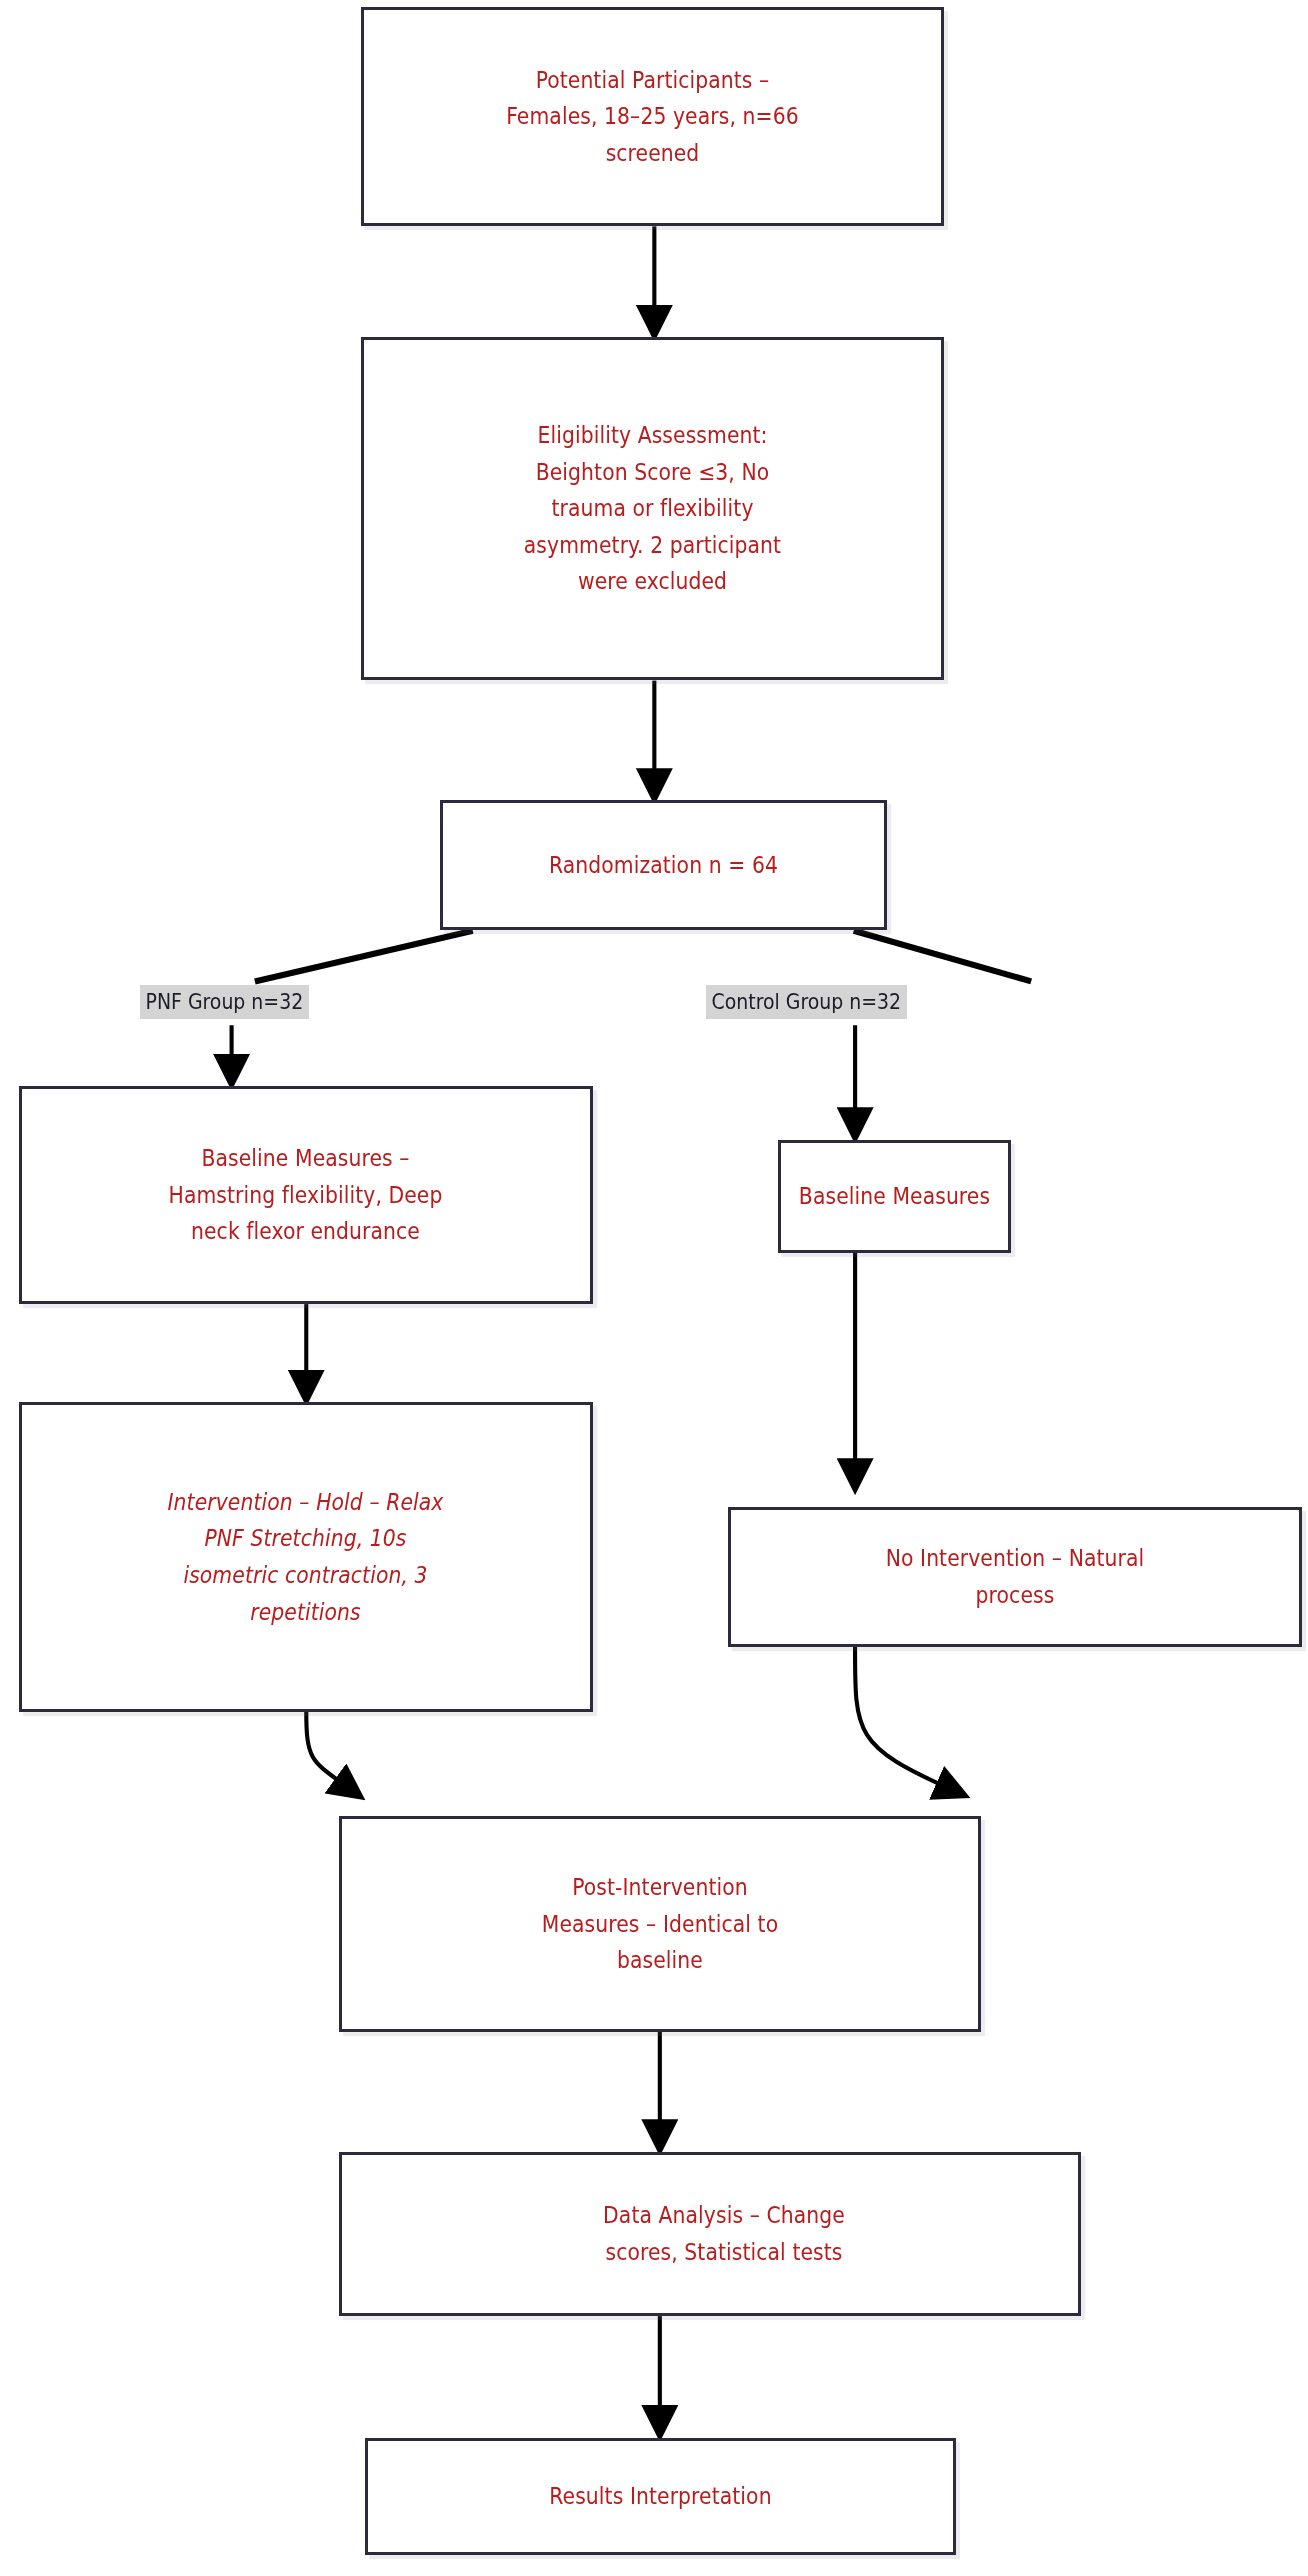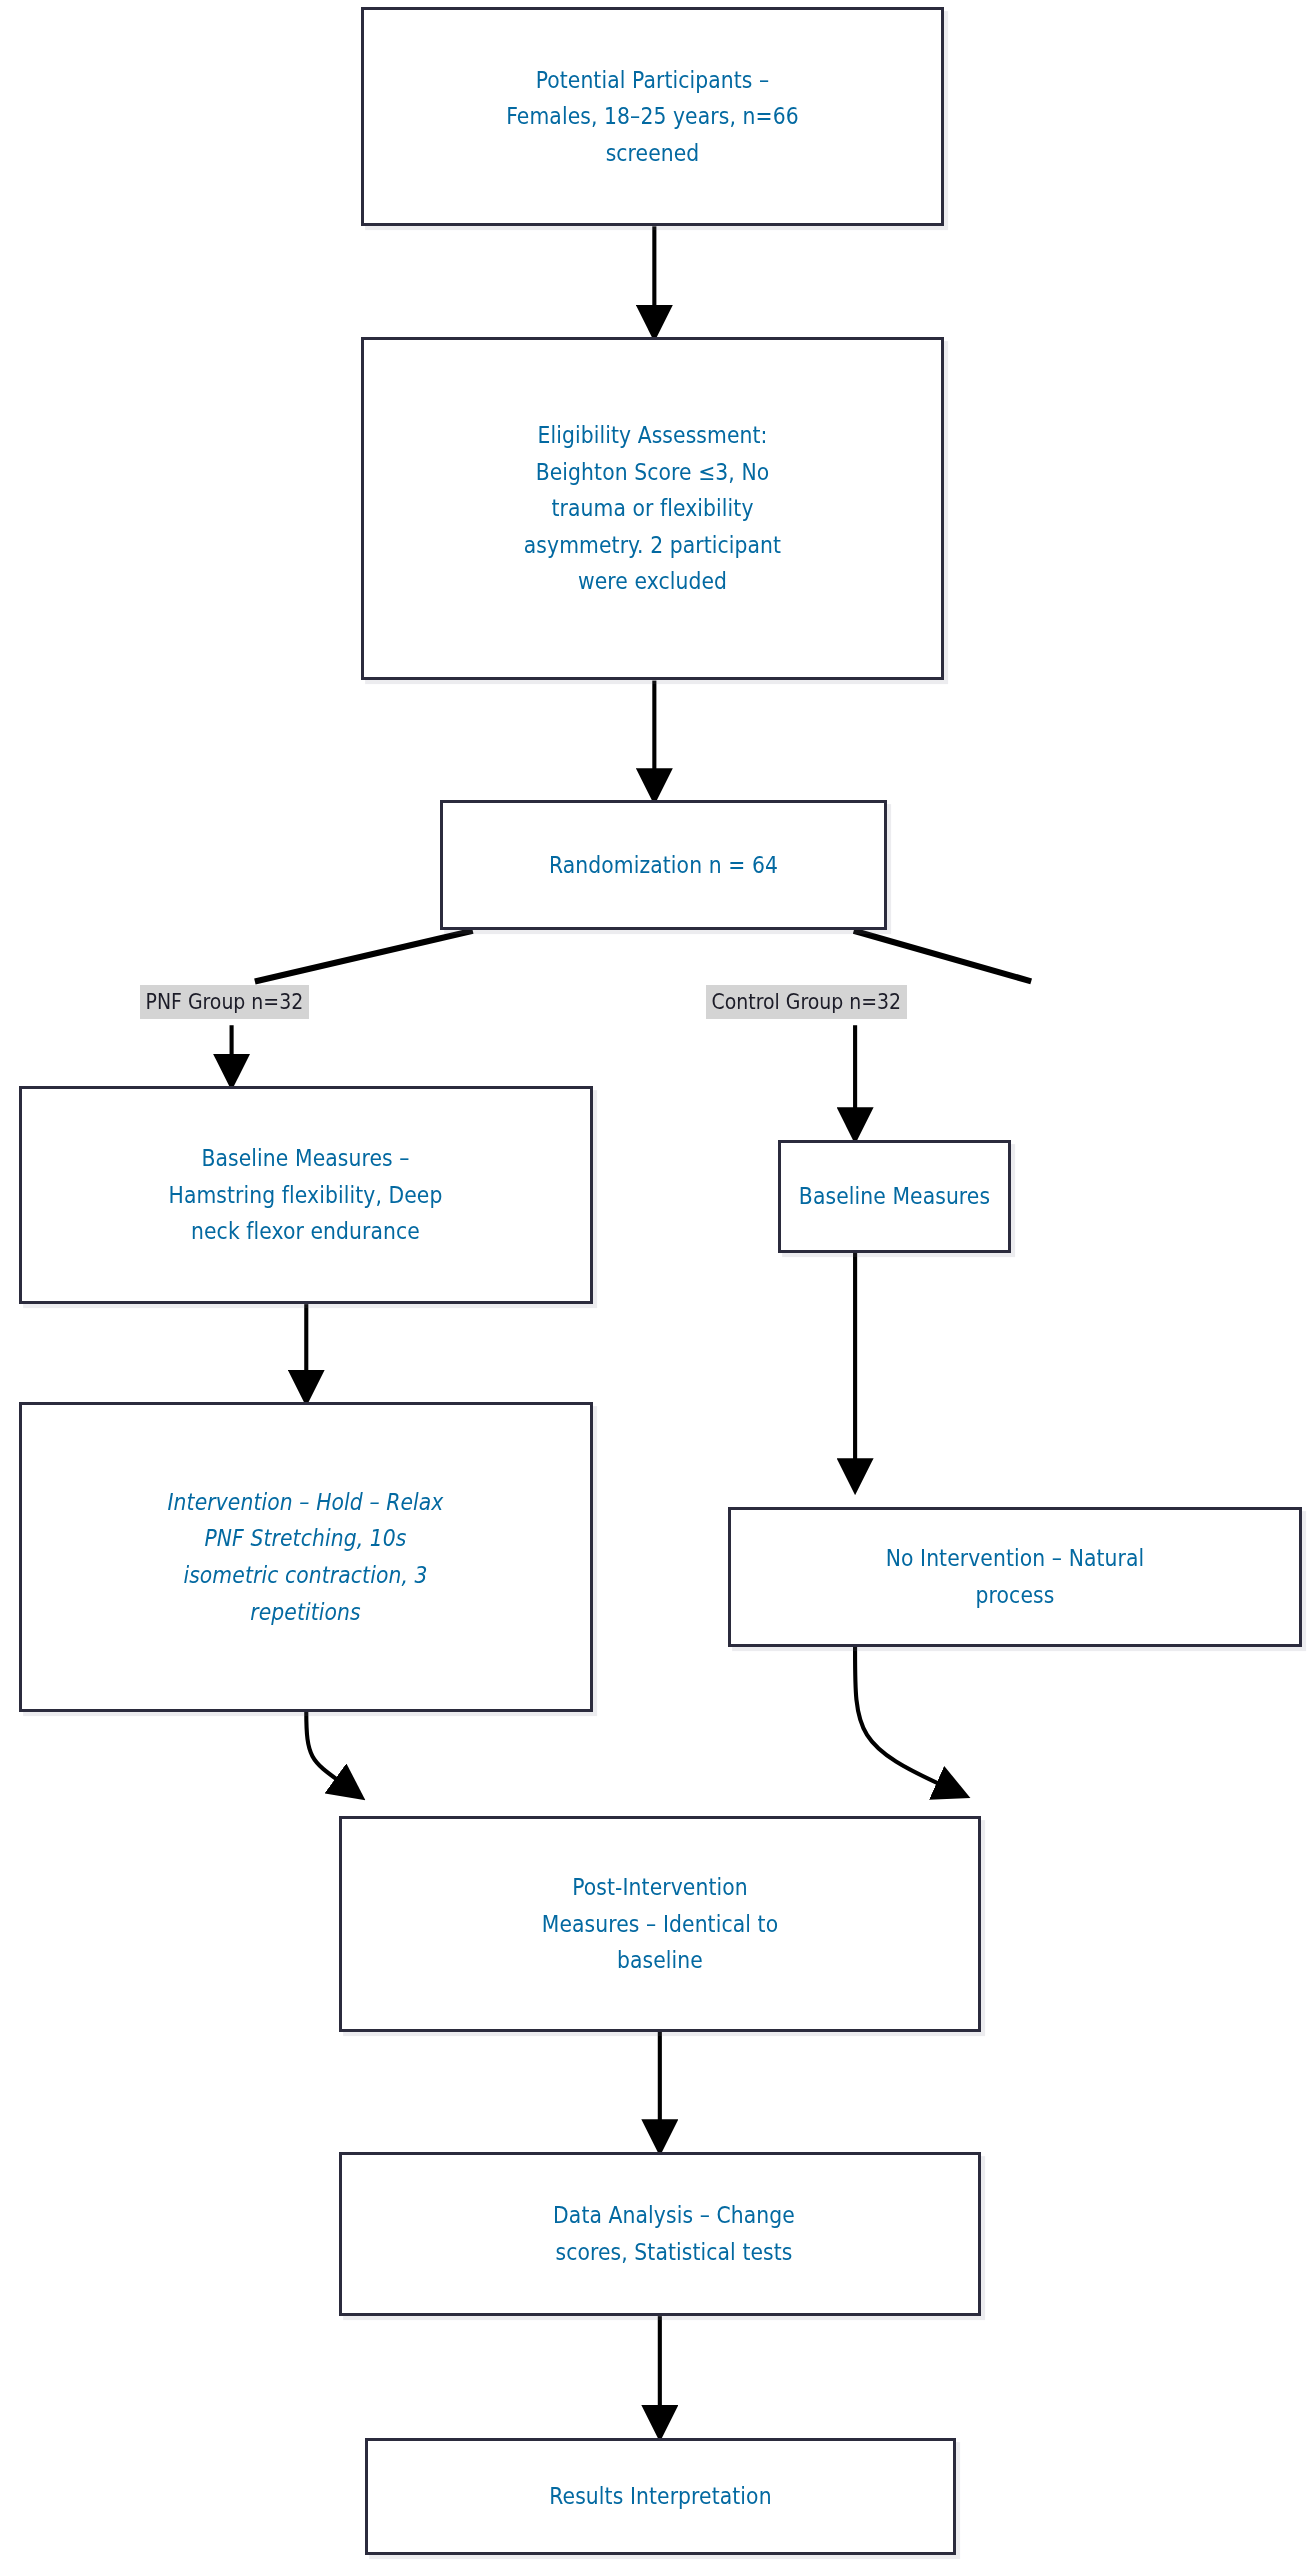--- a/index.html
+++ b/index.html
@@ -12,21 +12,21 @@
             pointer-events:none;}
 
   .node{position:absolute;box-sizing:border-box;
         background:#ffffff;
         border:3.4px solid #2b2b3d;
         box-shadow:4.1px 4.1px 0 0 rgba(120,120,140,.14);
         display:flex;align-items:center;justify-content:center;
         text-align:center;}
   .node .txt{
         display:block;
-        color:#0369a1;
+        color:#b91c1c;
         font-size:22.6px;
         line-height:1.62;
         letter-spacing:0.1px;
         padding:0 12.3px;
         white-space:pre-line;
         font-family:"DejaVu Sans Condensed","Liberation Sans",sans-serif;
         font-stretch:condensed;
   }
 
   .edge-label{position:absolute;background:#d4d4d4;color:#1c1c28;
@@ -36,21 +36,21 @@
 
   
   #n-potential     {left:361px;  top:6.9px;   width:583px; height:219px;}
   #n-eligibility   {left:361px;  top:337px;  width:583px; height:343px;}
   #n-random        {left:440px;  top:800px; width:447px; height:130px;}
   #n-base-pnf      {left:18.5px;   top:1086px; width:574px; height:218px;}
   #n-base-ctrl     {left:739px; top:1140px; width:233px; height:113px;margin-left:39px;}
   #n-intervention  {left:18.5px;   top:1402px; width:574px; height:310px;font-style:italic;}
   #n-nointerv      {left:728px; top:1491px; width:574px; height:140px;margin-top:16px;}
   #n-post          {left:339px;  top:1816px; width:642px; height:216px;}
-  #n-analysis      {left:339px;  top:2152px; width:642px; height:164px;padding-left:28px;}
+  #n-analysis      {left:339px;  top:2152px; width:742px; height:164px;padding-left:28px;}
   #n-results       {left:365px;  top:2438px; width:591px; height:117px;}
 
   
   #lbl-pnf  {left:140px;  top:985px;}
   #lbl-ctrl {left:706px; top:985px;}
 </style>
 </head>
 <body>
 
 <div id="stage">

